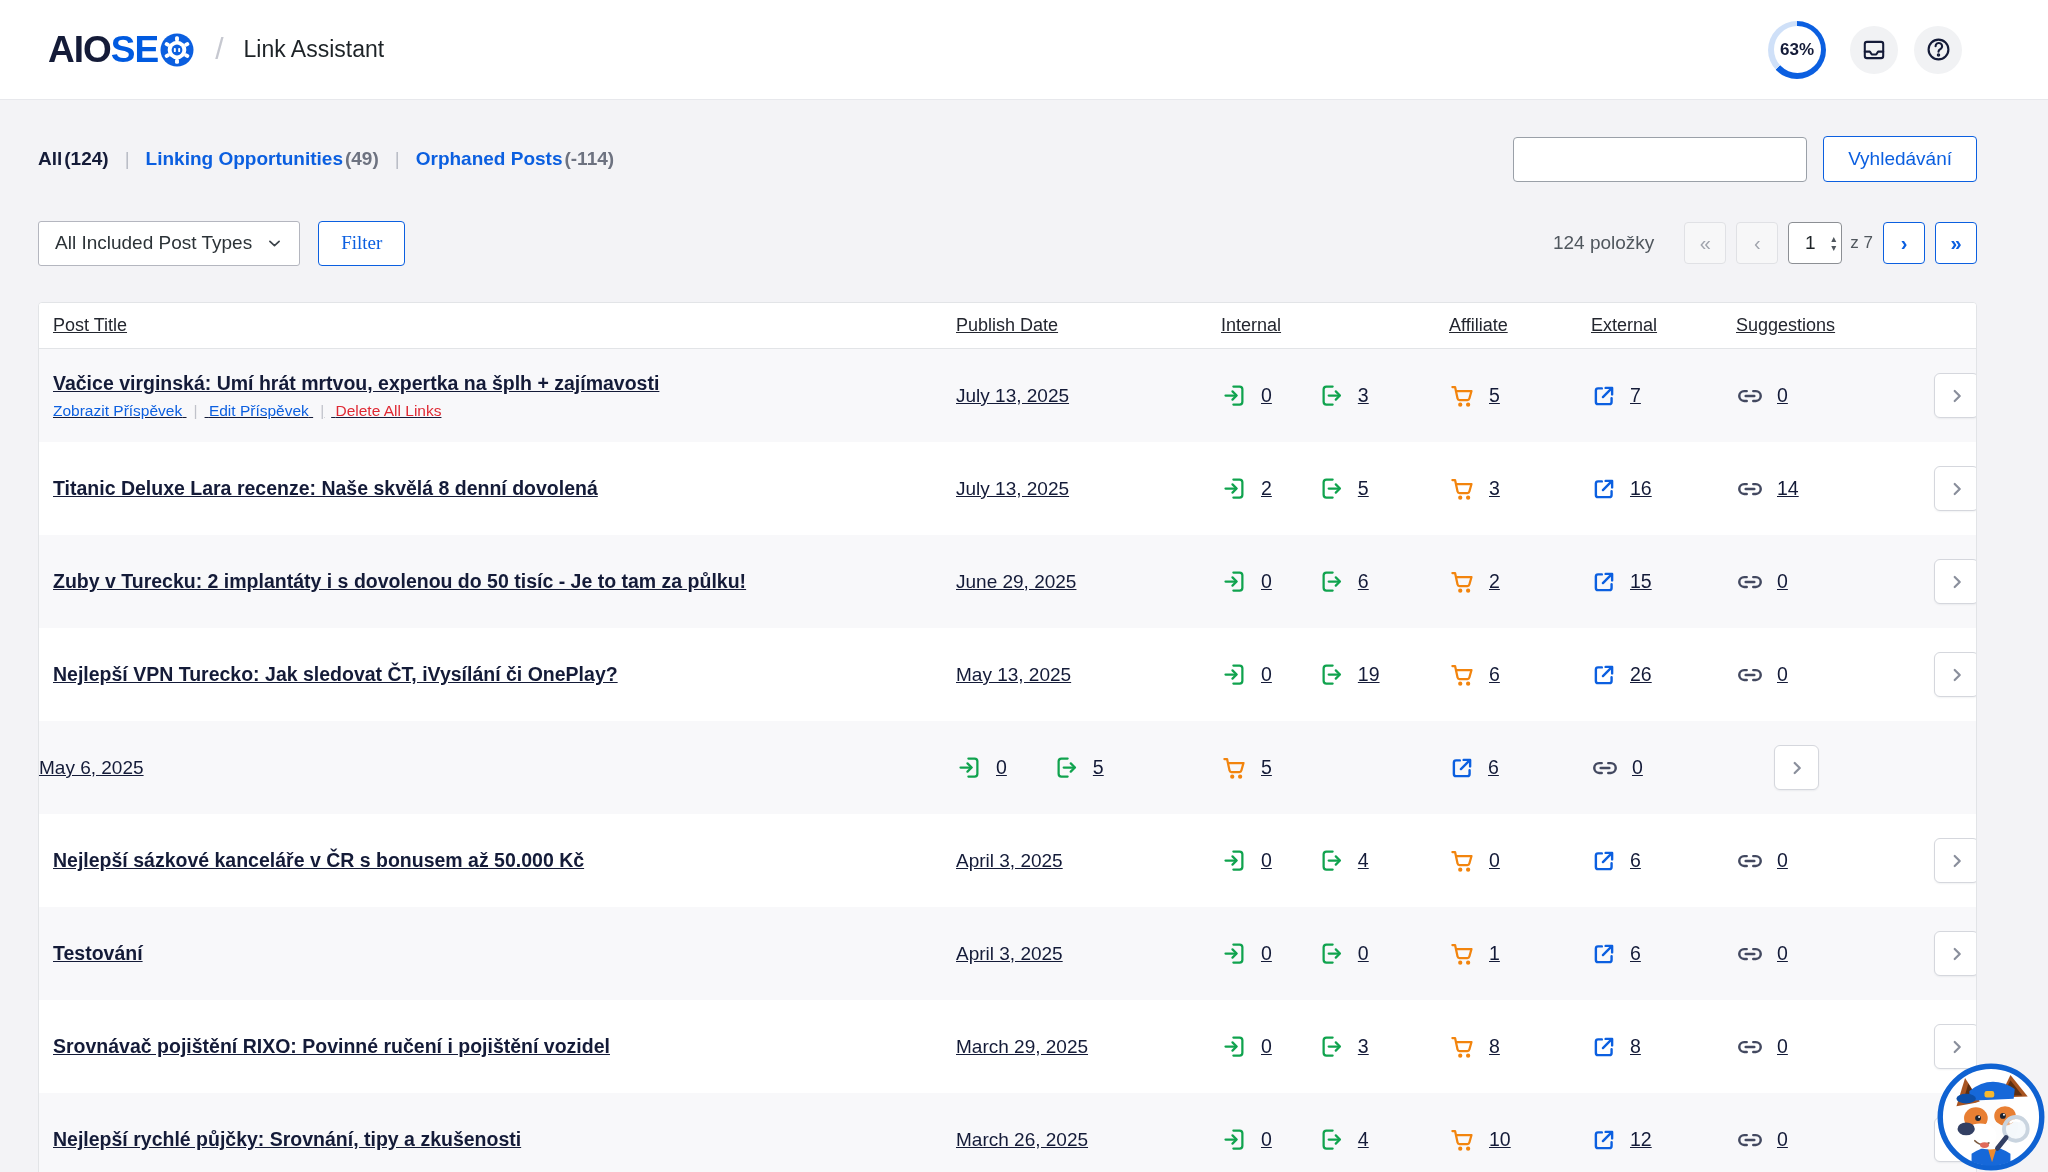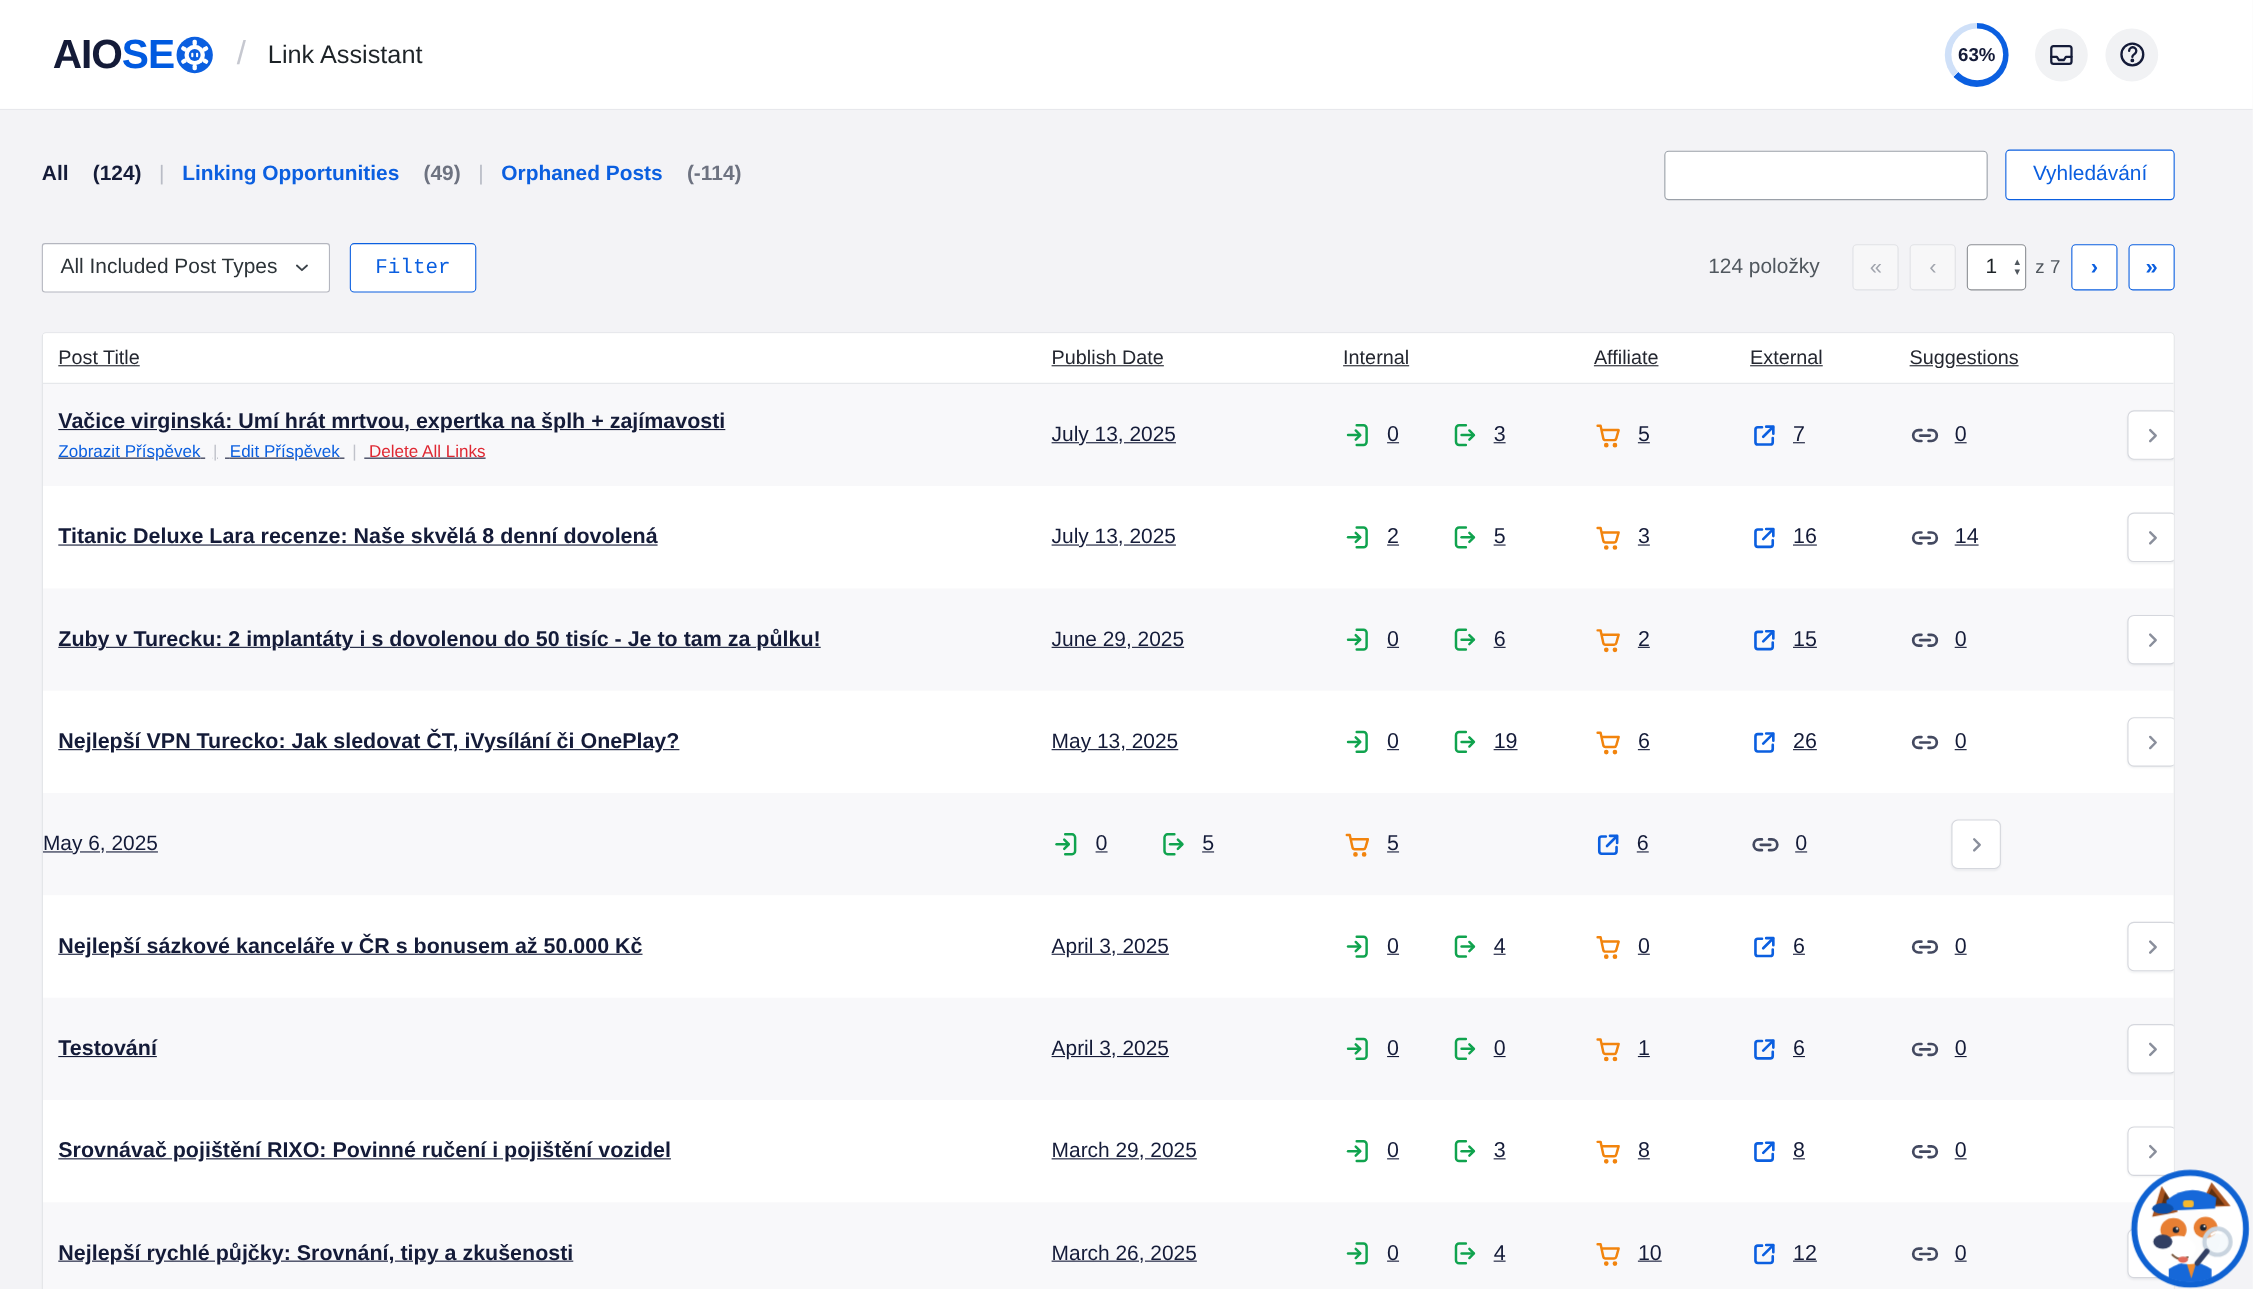--- a/index.html
+++ b/index.html
@@ -34,21 +34,21 @@
     font-size:17px; font-weight:bold; color:#141b38;
   }
   .circle-btn {
     width:48px; height:48px; border-radius:50%; background:#f1f2f4; border:none;
     display:flex; align-items:center; justify-content:center; cursor:pointer;
   }
   
   .content { margin-left:38px; width:1939px; }
   .filters-row { margin-top:36px; display:flex; justify-content:space-between; align-items:center; height:46px; }
   .tabs { display:flex; align-items:center; font-size:19px; font-weight:bold; }
-  .tab { text-decoration:none; display:flex; gap:22px; cursor:pointer; }
+  .tab { text-decoration:none; display:flex; gap:2px; cursor:pointer; }
   .tab .lbl-active { color:#141b38; }
   .tab .lbl-link { color:#0b5fe0; }
   .tab .cnt { color:#141b38; }
   .tab .cnt-gray { color:#6d7280; font-weight:bold; }
   .tab-sep { color:#b9bcc6; margin:0 16px; font-weight:400; }
   .search-box { display:flex; align-items:center; }
   .search-input {
     width:294px; height:45px; border:1px solid #9aa0a8; border-radius:4px;
     background:#fff; font-size:18px; padding:0 12px; font-family:inherit;
   }
@@ -60,21 +60,21 @@
   .controls-row { margin-top:38px; display:flex; justify-content:space-between; align-items:center; height:46px; }
   .controls-left { display:flex; align-items:center; }
   .select-box {
     height:45px; background:#fff; border:1px solid #b4b6bf; border-radius:3px;
     display:flex; align-items:center; gap:14px; padding:0 16px;
     font-size:19px; color:#2c3338; cursor:pointer;
   }
   .btn-filter {
     height:45px; background:#fff; border:1.5px solid #0b5fe0; color:#0b5fe0;
     border-radius:4px; font-size:19px; padding:0 22px; margin-left:18px;
-    font-family:Liberation Mono, monospace; cursor:pointer;
+    font-family:Liberation Serif, serif; cursor:pointer;
   }
   .pagination { display:flex; align-items:center; }
   .pg-count { font-size:19px; color:#50575e; margin-right:20px; }
   .pg-btn {
     width:42px; height:42px; border-radius:4px; margin-left:10px;
     display:flex; align-items:center; justify-content:center;
     font-size:20px; cursor:pointer; font-family:inherit;
   }
   .pg-disabled { background:#f7f7f8; border:1px solid #e0e1e5; color:#a0a4ad; }
   .pg-active { background:#fff; border:1.5px solid #0b5fe0; color:#0b5fe0; font-weight:bold; }

